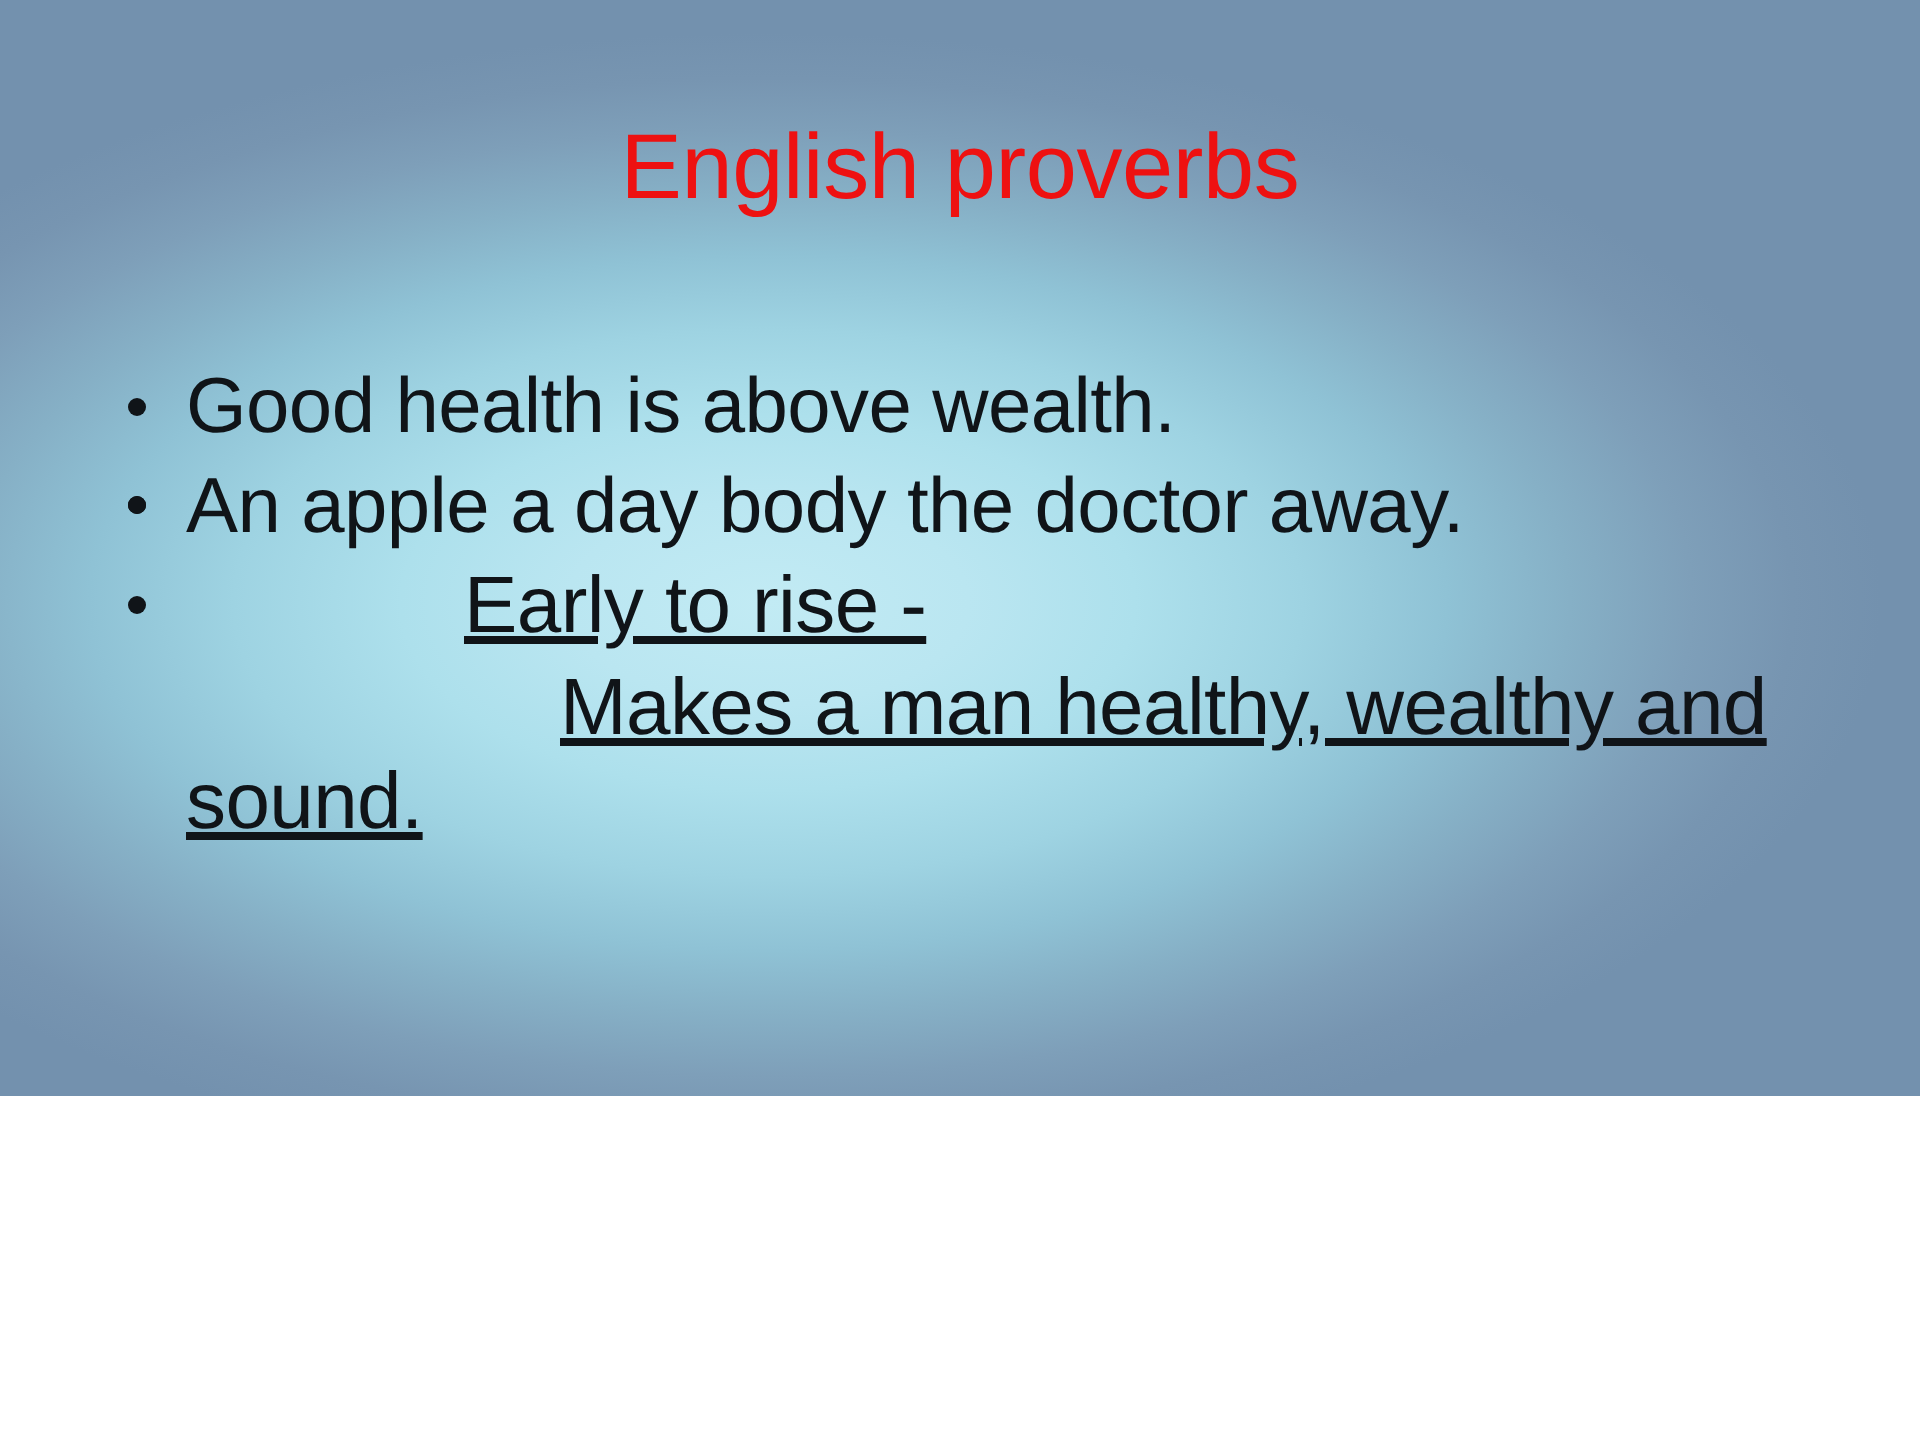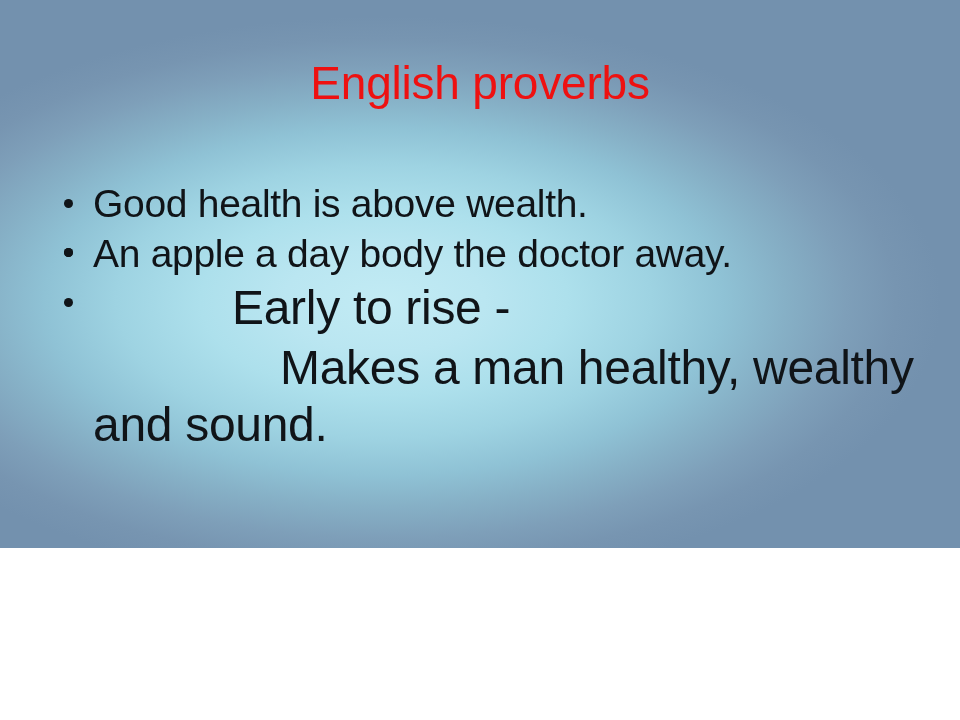--- a/index.html
+++ b/index.html
@@ -86,27 +86,28 @@
     top: 0.455em;
     width: 9px;
     height: 9px;
     border-radius: 50%;
     background: #101418;
   }
 
   
   .cont-line {
     font-family: "Liberation Sans", sans-serif;
-    font-size: 48px;
+    font-size: 40px;
     font-weight: 400;
     line-height: 1.17;
     color: #101418;
     letter-spacing: -0.3px;
     margin: 0 0 4px 0;
     padding-left: 37px;
+    text-decoration: underline;
   }
   .cont-line.indent-a { text-indent: 139px; }
   .cont-line.indent-b { text-indent: 187px; }
 </style>
 </head>
 <body>
 
 <div class="slide">
 
   <div class="title-block">

